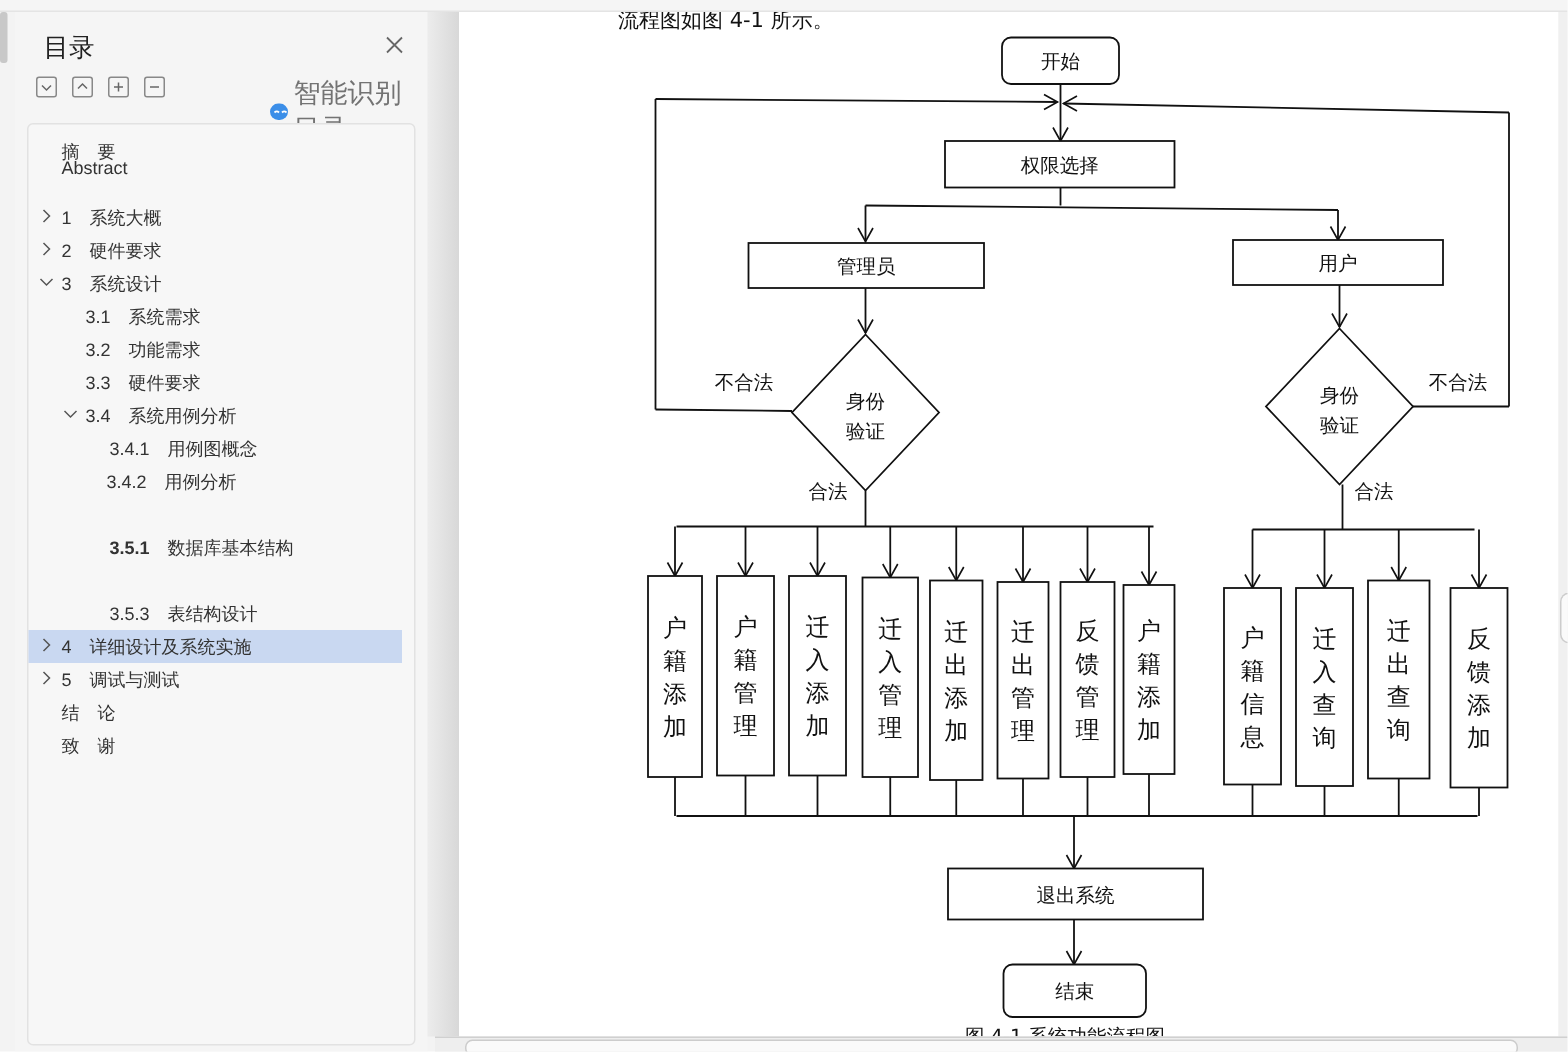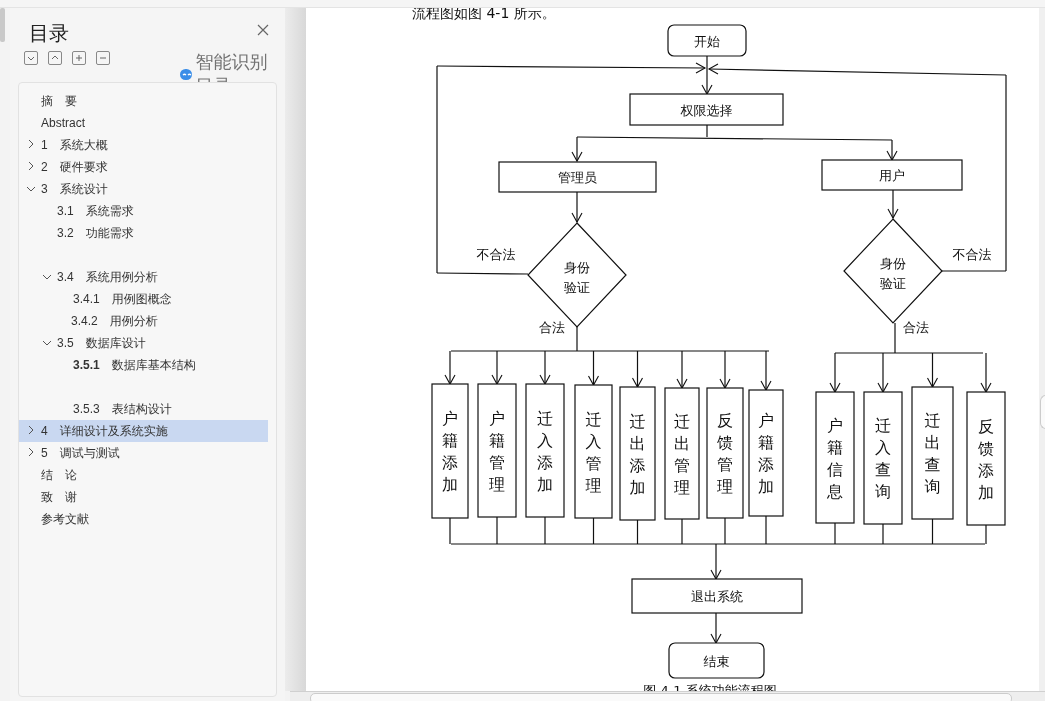--- a/index.html
+++ b/index.html
@@ -1,21 +1,21 @@
 <!DOCTYPE html>
 <html><head>
 <meta charset="utf-8">
 <style>
   html, body { margin:0; padding:0; }
   body { width:1045px; height:701px; overflow:hidden; background:#f3f3f3; position:relative;
          font-family:"Liberation Sans","DejaVu Sans",sans-serif; }
   .topbar { position:absolute; left:0; top:0; width:1045px; height:7px; background:#f5f5f5; border-bottom:1px solid #e4e4e4; }
   .left-scroll { position:absolute; left:0; top:8px; width:5px; height:34px; background:#c8c8c8; border-radius:2px; }
   .sidebar { position:absolute; left:10px; top:8px; width:275px; height:693px; background:#f5f5f5; }
-  .sb-title { position:absolute; left:19px; top:12px; font-size:20px; color:#222; }
+  .sb-title { position:absolute; left:19px; top:12px; font-size:17px; color:#222; }
   .sb-close { position:absolute; left:245px; top:14px; width:16px; height:16px; cursor:pointer; }
   .sb-tools { position:absolute; left:14px; top:43px; display:flex; gap:10px; }
   .tool-btn { width:12px; height:12px; border:1px solid #888; border-radius:2px; display:flex; align-items:center; justify-content:center; cursor:pointer; }
   .smart { position:absolute; left:170px; top:42px; display:flex; align-items:center; gap:4px; font-size:18px; color:#737373; cursor:pointer; }
   .smart-icon { width:14px; height:11px; background:#3b8ee8; border-radius:7px; position:relative; }
   .toc { position:absolute; left:8px; top:74px; width:257px; height:613px; background:#f7f7f7; border:1px solid #e2e2e2; border-radius:4px; }
   .toc-item { position:absolute; left:0; width:249px; height:22px; font-size:12px; color:#333; display:flex; align-items:center; cursor:pointer; }
   .toc-item.sel { background:#c9d8f1; }
   .chev { width:12px; font-size:11px; color:#555; text-align:center; }
   .num { display:inline-block; }
@@ -72,21 +72,21 @@
     </span>
     <span>智能识别目录</span>
   </div>
   <div class="toc" id="toc">
       <div class="toc-item" style="top: 7px;">
         <span style="width: 6px; display: inline-block;"></span>
         <span class="chev"></span>
         <span class="num" style="margin-left: 4px;">摘</span>
         <span class="lab">要</span>
       </div>
-      <div class="toc-item" style="top: 29px; text-align: right;">
+      <div class="toc-item" style="top: 18px; text-align: right;">
         <span style="width: 6px; display: inline-block;"></span>
         <span class="chev"></span>
         <span class="num" style="margin-left: 4px;"></span>
         <span class="lab" style="margin-left: 0px;">Abstract</span>
       </div>
       <div class="toc-item" style="top: 51px;">
         <span style="width: 6px; display: inline-block;"></span>
         <span class="chev"><svg width="8" height="10" viewBox="0 0 8 10">
             <path d="M2 1 L6 5 L2 9" stroke="#555" fill="none"></path>
           </svg></span>
@@ -113,20 +113,26 @@
         <span style="width: 22px; display: inline-block;"></span>
         <span class="chev"></span>
         <span class="num" style="margin-left: 4px;">3.1</span>
         <span class="lab">系统需求</span>
       </div>
       <div class="toc-item" style="top: 139px;">
         <span style="width: 22px; display: inline-block;"></span>
         <span class="chev"></span>
         <span class="num" style="margin-left: 4px;">3.2</span>
         <span class="lab">功能需求</span>
+      </div>
+      <div class="toc-item" style="top: 161px;">
+        <span style="width: 22px; display: inline-block;"></span>
+        <span class="chev"></span>
+        <span class="num" style="margin-left: 4px;">3.3</span>
+        <span class="lab">硬件要求</span>
       </div>
       <div class="toc-item" style="top: 183px;">
         <span style="width: 22px; display: inline-block;"></span>
         <span class="chev"><svg width="10" height="8" viewBox="0 0 10 8">
             <path d="M1 2 L5 6 L9 2" stroke="#555" fill="none"></path>
           </svg></span>
         <span class="num" style="margin-left: 4px;">3.4</span>
         <span class="lab">系统用例分析</span>
       </div>
       <div class="toc-item" style="top: 205px;">
@@ -134,28 +140,20 @@
         <span class="chev"></span>
         <span class="num" style="margin-left: 4px;">3.4.1</span>
         <span class="lab">用例图概念</span>
       </div>
       <div class="toc-item" style="top: 227px;">
         <span style="width: 38px; display: inline-block;"></span>
         <span class="chev"></span>
         <span class="num" style="margin-left: 2px;">3.4.2</span>
         <span class="lab">用例分析</span>
       </div>
-      <div class="toc-item" style="top: 249px;">
-        <span style="width: 22px; display: inline-block;"></span>
-        <span class="chev"><svg width="10" height="8" viewBox="0 0 10 8">
-            <path d="M1 2 L5 6 L9 2" stroke="#555" fill="none"></path>
-          </svg></span>
-        <span class="num" style="margin-left: 4px;">3.5</span>
-        <span class="lab">数据库设计</span>
-      </div>
       <div class="toc-item" style="top: 271px;">
         <span style="width: 38px; display: inline-block;"></span>
         <span class="chev"></span>
         <span class="num" style="margin-left: 4px; font-weight: bold;">3.5.1</span>
         <span class="lab">数据库基本结构</span>
       </div>
       <div class="toc-item" style="top: 315px;">
         <span style="width: 38px; display: inline-block;"></span>
         <span class="chev"></span>
         <span class="num" style="margin-left: 4px;">3.5.3</span>
@@ -181,26 +179,20 @@
         <span style="width: 6px; display: inline-block;"></span>
         <span class="chev"></span>
         <span class="num" style="margin-left: 4px;">结</span>
         <span class="lab">论</span>
       </div>
       <div class="toc-item" style="top: 403px;">
         <span style="width: 6px; display: inline-block;"></span>
         <span class="chev"></span>
         <span class="num" style="margin-left: 4px;">致</span>
         <span class="lab">谢</span>
-      </div>
-      <div class="toc-item" style="top: 425px;">
-        <span style="width: 6px; display: inline-block;"></span>
-        <span class="chev"></span>
-        <span class="num" style="margin-left: 4px;"></span>
-        <span class="lab" style="margin-left: 0px;">参考文献</span>
       </div>
     </div>
 </div>
 
 <div class="gutter"></div>
 
 <div class="page">
   <div class="intro">流程图如图 4-1 所示。</div>
   <svg id="flow" width="733" height="683" viewBox="0 0 733 683" style="position:absolute;left:0;top:0">
       <rect x="362" y="17" width="78" height="31" fill="#fff" stroke="#111" stroke-width="1.2" rx="6"></rect>

